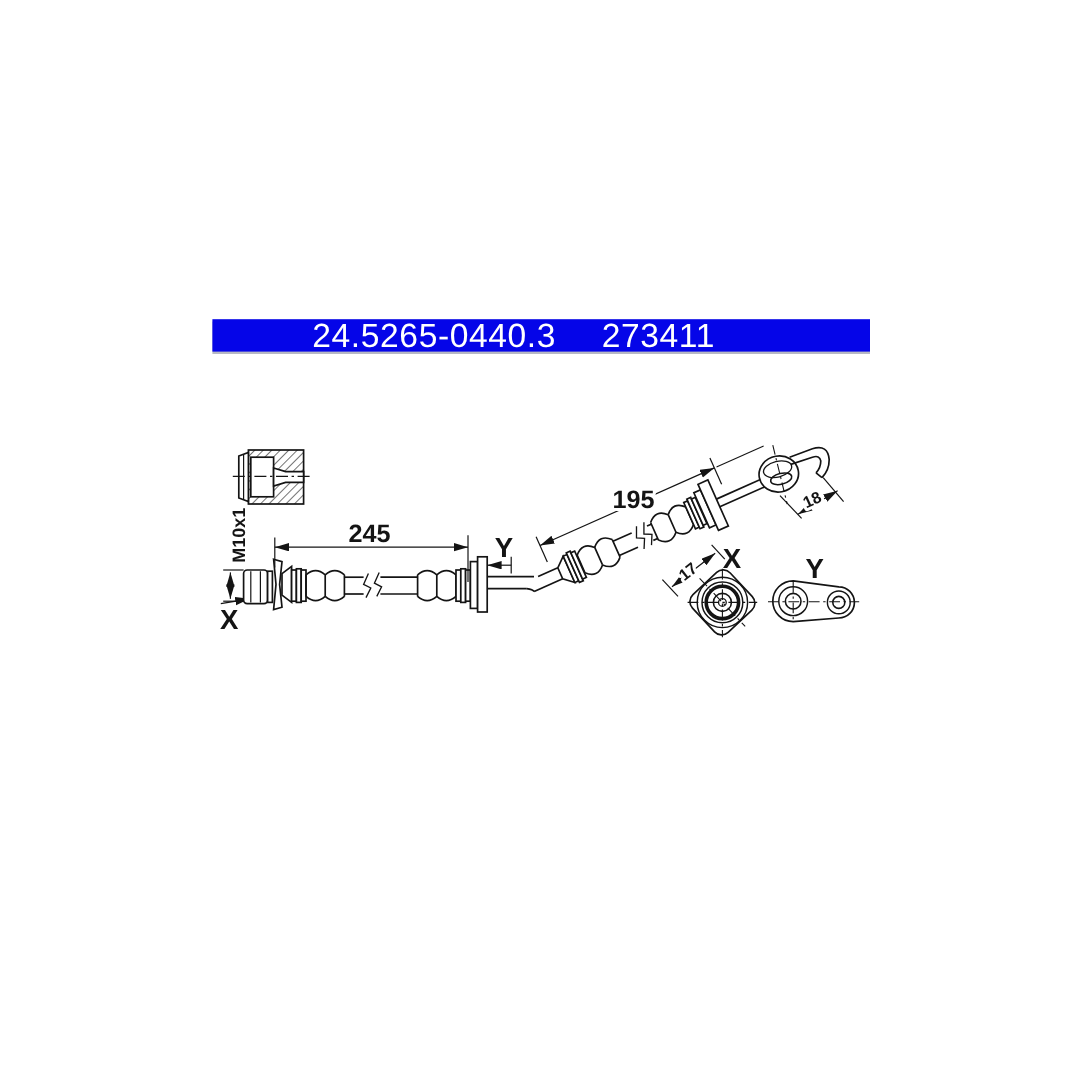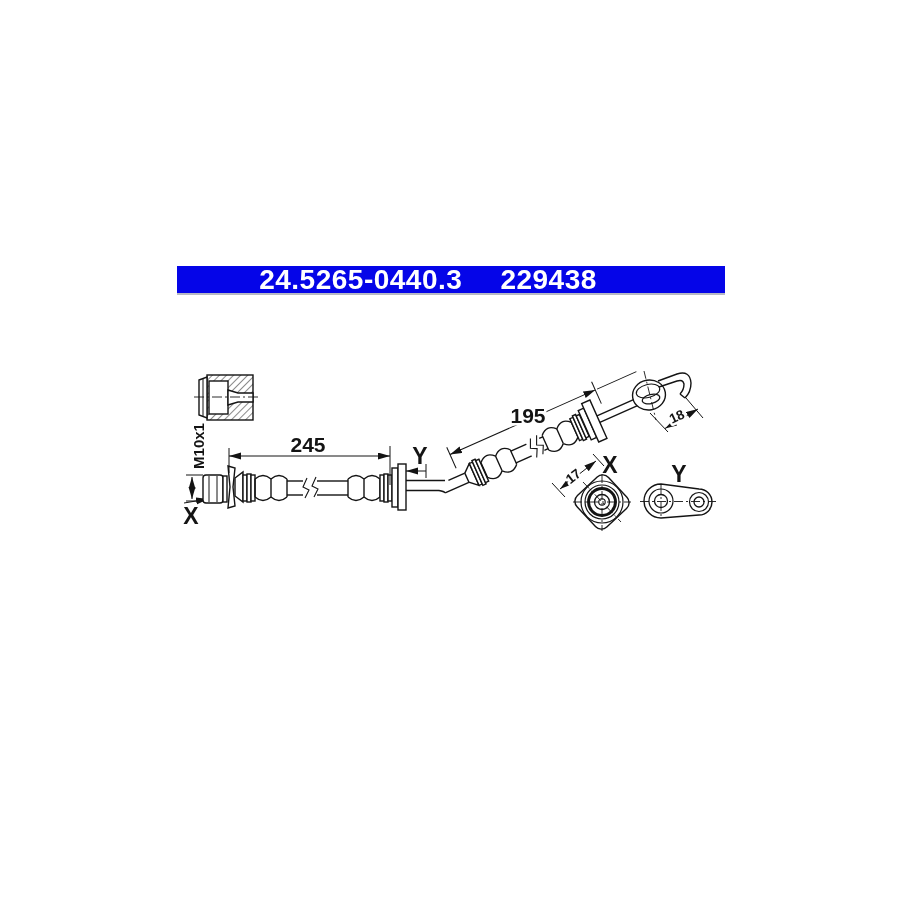--- a/index.html
+++ b/index.html
@@ -3,35 +3,35 @@
 <meta charset="utf-8">
 <style>
   html,body{margin:0;padding:0;background:#ffffff;}
   .stage{position:relative;width:900px;height:900px;background:#ffffff;overflow:hidden;
          font-family:"Liberation Sans", sans-serif;}
   .header-bar{
     position:absolute;left:177px;top:266px;width:548px;height:27px;
     background:#0505e8;color:#ffffff;
     display:flex;align-items:center;justify-content:center;
     gap:38px;padding-right:46px;box-sizing:border-box;
-    font-weight:bold;font-size:28px;letter-spacing:.5px;line-height:27px;
+    font-weight:normal;font-size:28px;letter-spacing:.5px;line-height:27px;
     box-shadow:0 2px 0 #b7b9c4;
   }
   svg{position:absolute;left:0;top:0;}
   svg text{font-family:"Liberation Sans", sans-serif;font-weight:bold;fill:#141414;}
   .halo{paint-order:stroke;stroke:#ffffff;stroke-width:5px;stroke-linejoin:round;}
 </style>
 </head>
 <body>
 
 <div class="stage">
 
   <div class="header-bar">
     <span>24.5265-0440.3</span>
-    <span>229438</span>
+    <span>273411</span>
   </div>
 
   <svg width="900" height="900" viewBox="0 0 900 900">
     <defs>
       <marker id="arr" markerWidth="13" markerHeight="8" refX="12" refY="3.5" orient="auto-start-reverse" markerUnits="userSpaceOnUse">
         <path d="M0 0 L12 3.5 L0 7 Z" fill="#141414"></path>
       </marker>
       <pattern id="hatch" width="5" height="5" patternUnits="userSpaceOnUse" patternTransform="rotate(45)">
         <line x1="0" y1="0" x2="0" y2="5" stroke="#2a2a2a" stroke-width="1.1"></line>
       </pattern>

